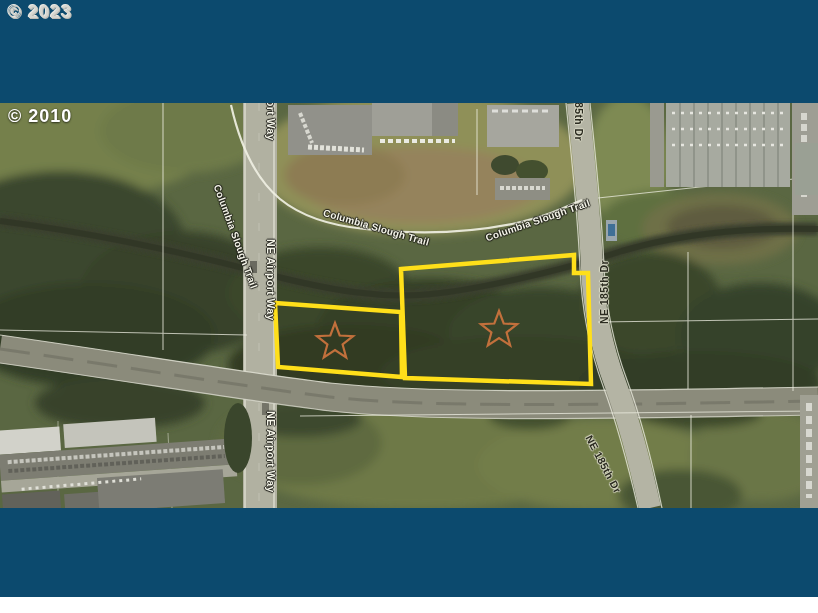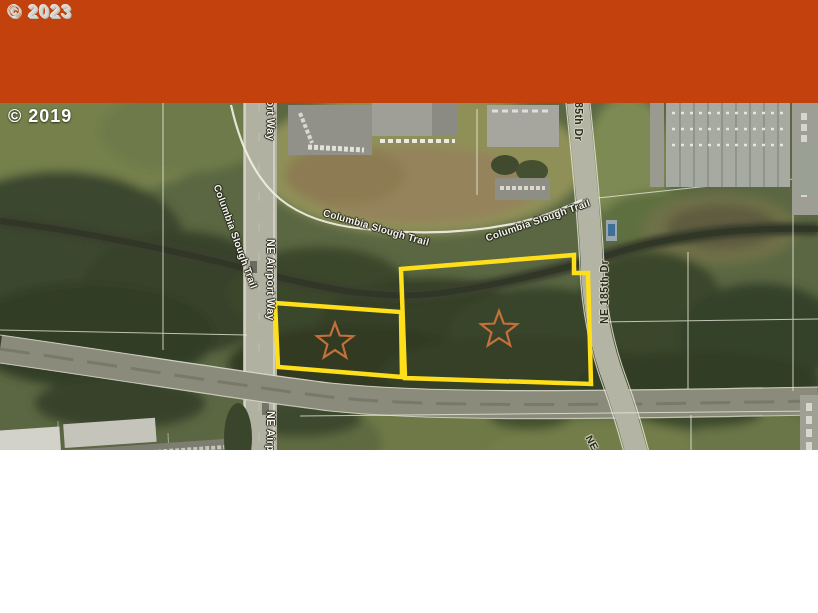--- a/index.html
+++ b/index.html
@@ -1,16 +1,16 @@
 <!DOCTYPE html>
 <html><head>
 <meta charset="utf-8">
 <style>
   html,body{margin:0;padding:0;background:#ffffff;}
-  .canvas{position:relative;width:818px;height:450px;background:#c2410c;overflow:hidden;
+  .canvas{position:relative;width:818px;height:597px;background:#0c4a6e;overflow:hidden;
           font-family:"Liberation Sans",sans-serif;}
   .copy-top{position:absolute;left:8px;top:2px;font-size:18px;font-weight:bold;
             color:#d6d6d0;text-shadow:1px 1px 0 #bcbcb6, -1px -1px 0 #e9e9e4;letter-spacing:1px;}
   .map{position:absolute;left:0;top:103px;width:818px;height:405px;overflow:hidden;background:#55633f;}
   .map svg{position:absolute;left:0;top:0;}
   .copy-map{position:absolute;left:8px;top:3px;font-size:18px;font-weight:bold;color:#ffffff;
             text-shadow:0 1px 2px rgba(0,0,0,.55), 0 0 2px rgba(0,0,0,.4);letter-spacing:1px;}
   .lbl{position:absolute;font-size:10.5px;font-weight:bold;color:#f4f4e8;white-space:nowrap;
        letter-spacing:.4px;transform-origin:0 0;
        text-shadow:-1px 0 1px #20201a,1px 0 1px #20201a,0 -1px 1px #20201a,0 1px 1px #20201a;}
@@ -174,21 +174,21 @@
         <polygon points="275,200 401,209 402,274 278,264" stroke="#ffdf1a" stroke-width="4.5"></polygon>
         <polygon points="401,166 574,152 574,170 588,170 591,281 405,275" stroke="#ffdf1a" stroke-width="4.5"></polygon>
       </g>
 
       <g fill="none" stroke-width="2.2">
         <path d="M335,220 L339.7,232.5 L353.1,233.1 L342.6,241.5 L346.2,254.4 L335,247 L323.8,254.4 L327.4,241.5 L316.9,233.1 L330.3,232.5 Z" stroke="#c2703c"></path>
         <path d="M499,208 L503.7,220.5 L517.1,221.1 L506.6,229.5 L510.2,242.4 L499,235 L487.8,242.4 L491.4,229.5 L480.9,221.1 L494.3,220.5 Z" stroke="#c2703c"></path>
       </g>
     </svg>
 
-    <div class="copy-map">© 2019</div>
+    <div class="copy-map">© 2010</div>
 
     <span class="lbl r90" style="left:277px;top:-44px;">NE Airport Way</span>
     <span class="lbl r90" style="left:277px;top:136px;">NE Airport Way</span>
     <span class="lbl r90" style="left:277px;top:308px;">NE Airport Way</span>
 
     <span class="lbl dark r90" style="left:585px;top:-26px;">NE 185th Dr</span>
     <span class="lbl dark rm90" style="left:598px;top:221px;">NE 185th Dr</span>
     <span class="lbl dark" style="left:594px;top:330px;transform:rotate(62deg);">NE 185th Dr</span>
 
     <span class="lbl small" style="left:222px;top:80px;transform:rotate(70deg);">Columbia Slough Trail</span>

